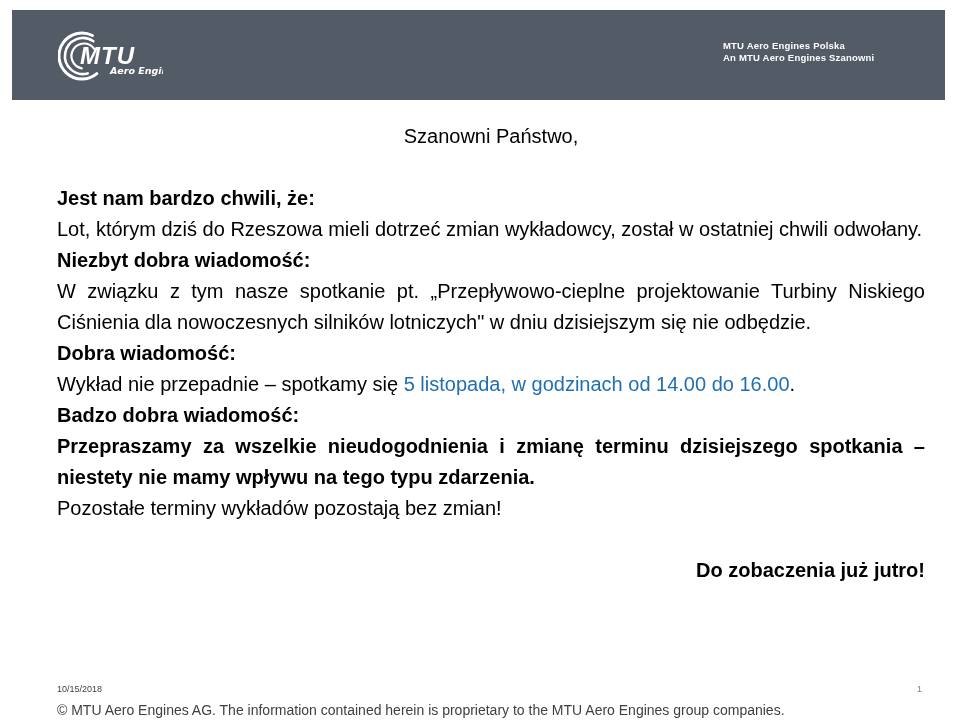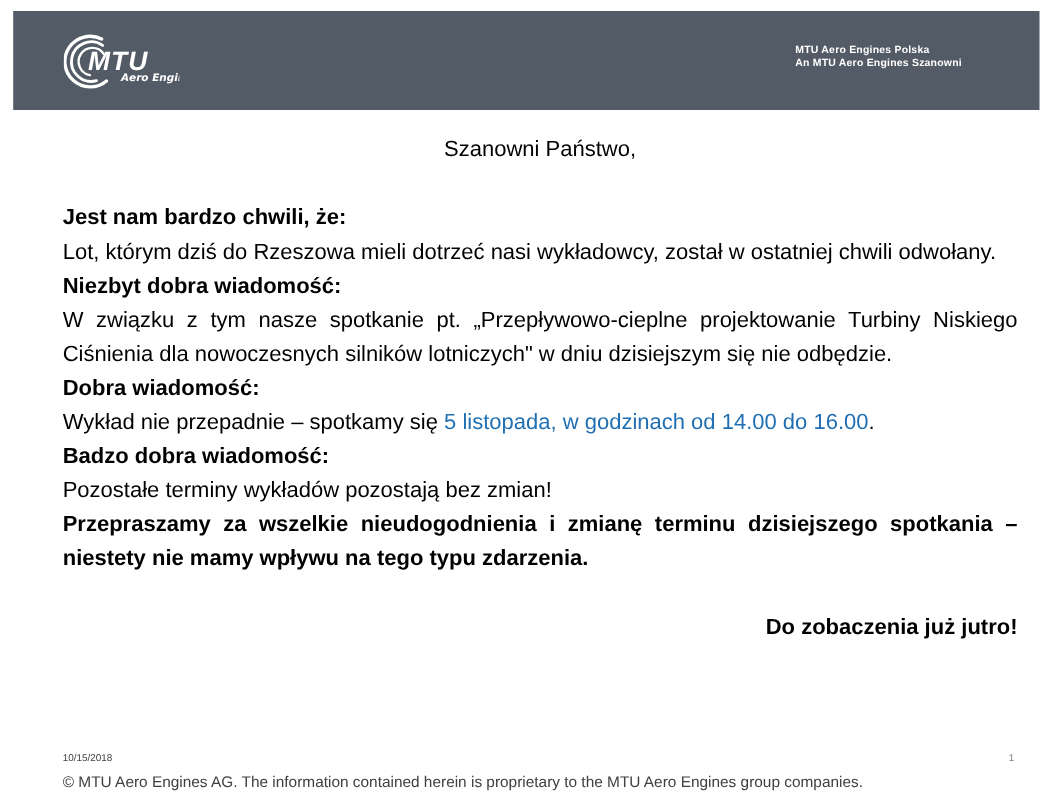--- a/index.html
+++ b/index.html
@@ -58,30 +58,30 @@
     <div class="company">
       <div>MTU Aero Engines Polska</div>
       <div>An MTU Aero Engines Szanowni</div>
     </div>
   </header>
 
   <main class="content">
     <p class="greet">Szanowni Państwo,</p>
 
     <p class="para bold">Jest nam bardzo chwili, że:</p>
-    <p class="para">Lot, którym dziś do Rzeszowa mieli dotrzeć nasi wykładowcy, został w ostatniej chwili odwołany.</p>
+    <p class="para">Lot, którym dziś do Rzeszowa mieli dotrzeć zmian wykładowcy, został w ostatniej chwili odwołany.</p>
     <p class="para bold">Niezbyt dobra wiadomość:</p>
     <p class="para">W związku z tym nasze spotkanie pt. „Przepływowo-cieplne projektowanie Turbiny Niskiego Ciśnienia dla nowoczesnych silników lotniczych" w dniu dzisiejszym się nie odbędzie.</p>
     <p class="para bold">Dobra wiadomość:</p>
 
     <p class="para"><span>Wykład nie przepadnie – spotkamy się </span><span class="hl">5 listopada, w godzinach od 14.00 do 16.00</span><span>.</span></p>
 
     <p class="para bold">Badzo dobra wiadomość:</p>
+    <p class="para bold">Przepraszamy za wszelkie nieudogodnienia i zmianę terminu dzisiejszego spotkania – niestety nie mamy wpływu na tego typu zdarzenia.</p>
     <p class="para">Pozostałe terminy wykładów pozostają bez zmian!</p>
-    <p class="para bold">Przepraszamy za wszelkie nieudogodnienia i zmianę terminu dzisiejszego spotkania – niestety nie mamy wpływu na tego typu zdarzenia.</p>
 
     <p class="closing">Do zobaczenia już jutro!</p>
   </main>
 
   <div class="footer-date">10/15/2018</div>
   <div class="footer-page">1</div>
   <div class="footer-copy">© MTU Aero Engines AG. The information contained herein is proprietary to the MTU Aero Engines group companies.</div>
 
 </div>
 

